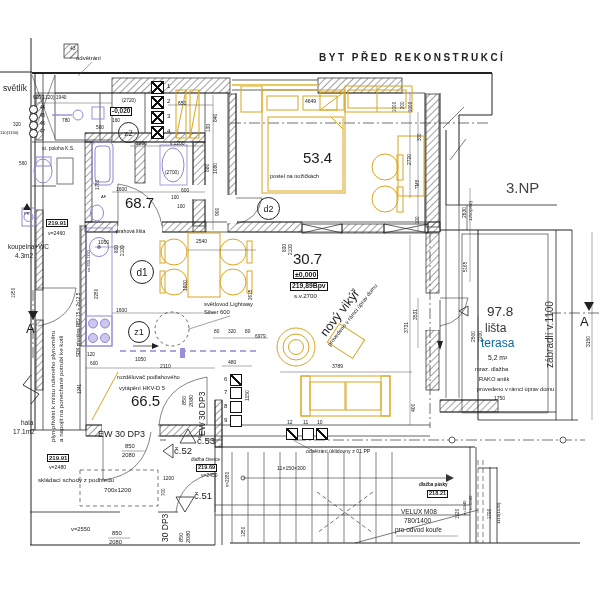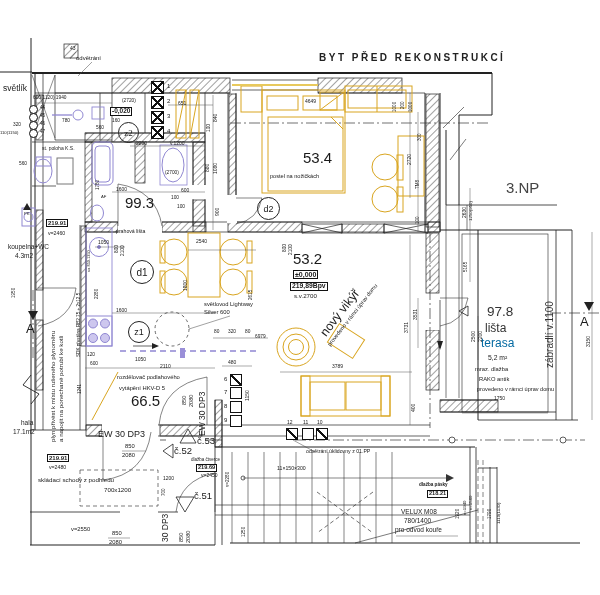--- a/index.html
+++ b/index.html
@@ -287,32 +287,32 @@
       <span class="ann" style="left: 0px; top: 131px; font-size: 4.2px;">110(1150)</span>
       <span class="ann" style="left: 42px; top: 146px; font-size: 5px;">st. poloha K.S.</span>
       <span class="ann" style="left: 19px; top: 162px; font-size: 4.8px;">560</span>
       <span class="ann" style="left: 136px; top: 141px; font-size: 5px;">2200</span>
       <span class="ann" style="left: 170px; top: 141px; font-size: 5px;">v.1200</span>
       <span class="ann" style="left: 165px; top: 171px; font-size: 4.8px;">(2700)</span>
       <span class="ann" style="left: 116px; top: 187px; font-size: 5px;">1600</span>
       <span class="ann" style="left: 181px; top: 188px; font-size: 5px;">600</span>
       <span class="ann" style="left: 171px; top: 196px; font-size: 4.8px;">100</span>
       <span class="ann" style="left: 177px; top: 205px; font-size: 4.8px;">100</span>
-      <span class="ann" style="left: 125px; top: 195px; font-size: 15px;">99.3</span>
+      <span class="ann" style="left: 125px; top: 195px; font-size: 15px;">68.7</span>
       <span class="ann" style="left: 296px; top: 150px; font-size: 15px; margin-left: 7px;">53.4</span>
       <span class="ann" style="left: 270px; top: 174px; font-size: 5.6px;">postel na nožičkách</span>
       <span class="ann" style="left: 305px; top: 99px; font-size: 5px;">4649</span>
       <span class="ann boxed" style="left: 46px; top: 219px; font-size: 6px; font-weight: bold;">219.91</span>
       <span class="ann" style="left: 48px; top: 231px; font-size: 5.2px;">v=2460</span>
       <span class="ann" style="left: 8px; top: 244px; font-size: 6.5px;">koupelna+WC</span>
       <span class="ann" style="left: 15px; top: 253px; font-size: 6.5px;">4.3m2</span>
       <span class="ann" style="left: 116px; top: 229px; font-size: 5.2px;">prahová lišta</span>
       <span class="ann" style="left: 98px; top: 240px; font-size: 5px;">1050</span>
       <span class="ann" style="left: 196px; top: 239px; font-size: 5px;">2540</span>
-      <span class="ann" style="left: 293px; top: 251px; font-size: 15px;">53.2</span>
+      <span class="ann" style="left: 293px; top: 251px; font-size: 15px;">30.7</span>
       <span class="ann boxed" style="left: 293px; top: 270px; font-size: 7px; font-weight: bold;">±0,000</span>
       <span class="ann boxed" style="left: 290px; top: 282px; font-size: 6.8px; font-weight: bold;">219,89Bpv</span>
       <span class="ann" style="left: 294px; top: 293px; font-size: 6.2px;">s.v.2700</span>
       <span class="ann rot" style="left: 318px; top: 331px; font-size: 12.5px; transform: rotate(-52deg);">nový vikýř</span>
       <span class="ann rot" style="left: 327px; top: 344px; font-size: 5.6px; transform: rotate(-52deg);">provedeno v rámci úprav domu</span>
       <span class="ann" style="left: 204px; top: 302px; font-size: 5.8px;">světlovod Lightway</span>
       <span class="ann" style="left: 204px; top: 310px; font-size: 5.8px;">Silver 600</span>
       <span class="ann" style="left: 214px; top: 330px; font-size: 4.8px;">80</span>
       <span class="ann" style="left: 228px; top: 330px; font-size: 4.8px;">320</span>
       <span class="ann" style="left: 245px; top: 330px; font-size: 4.8px;">80</span>

